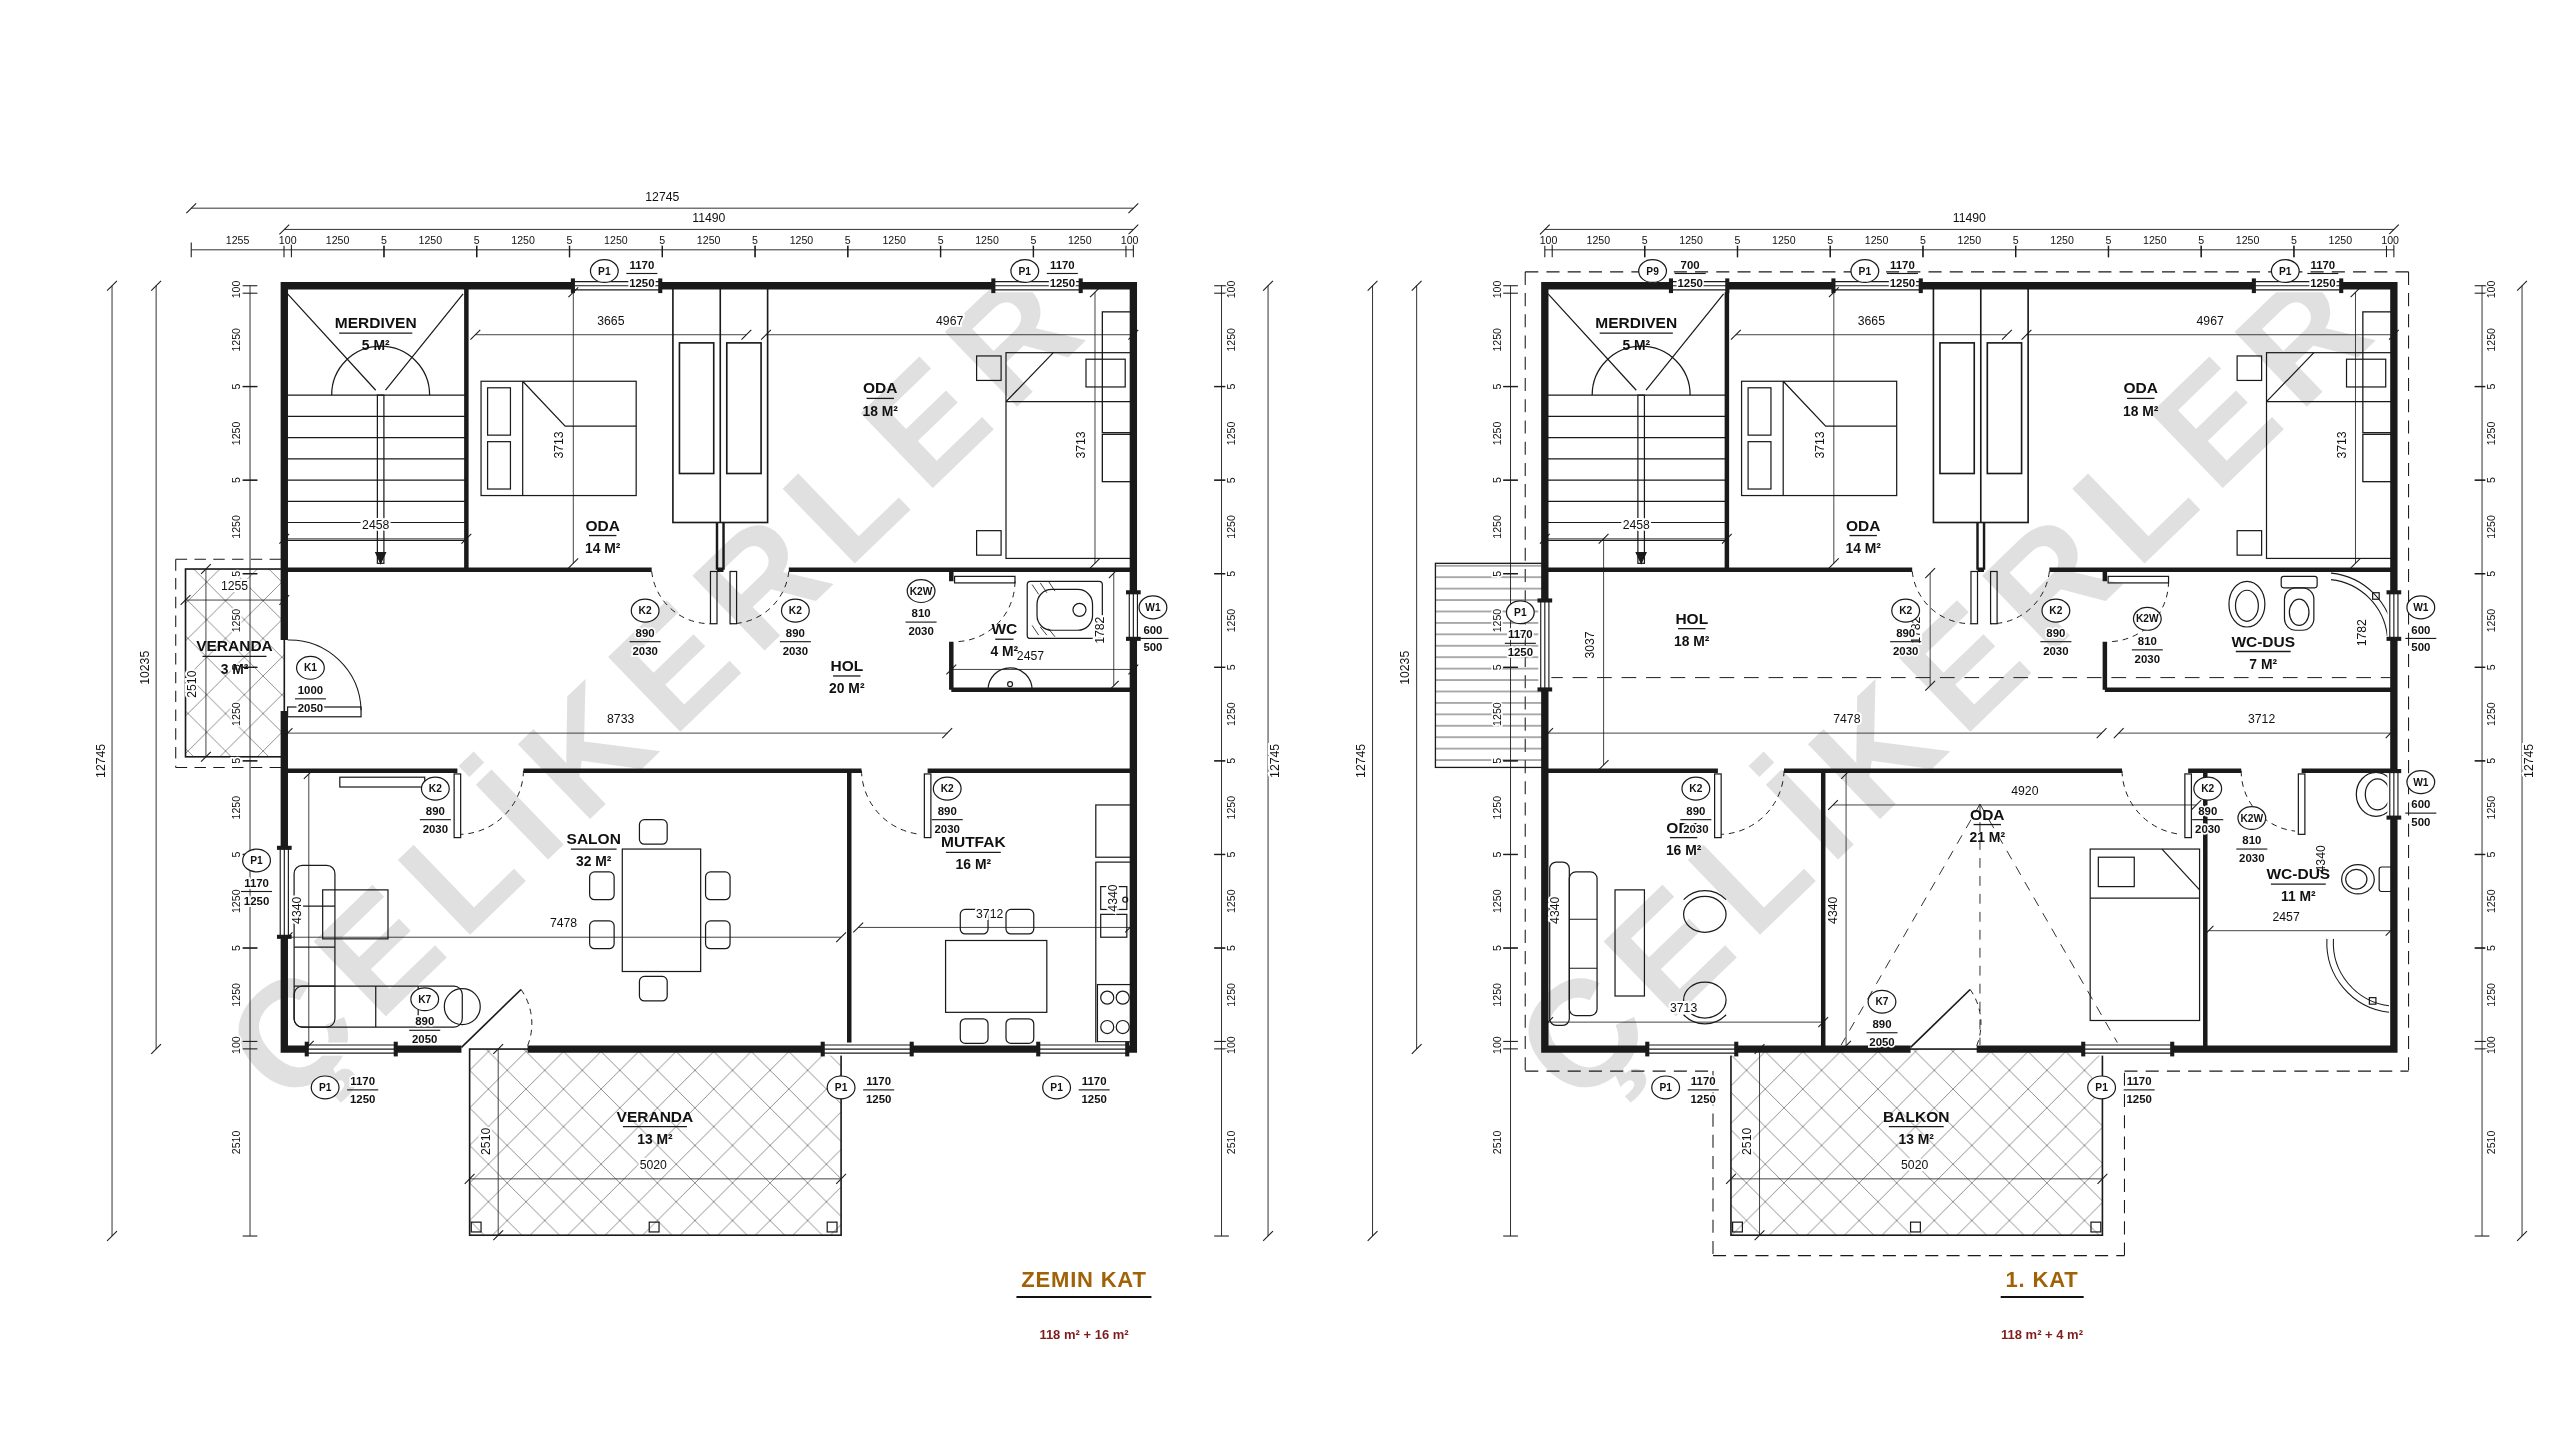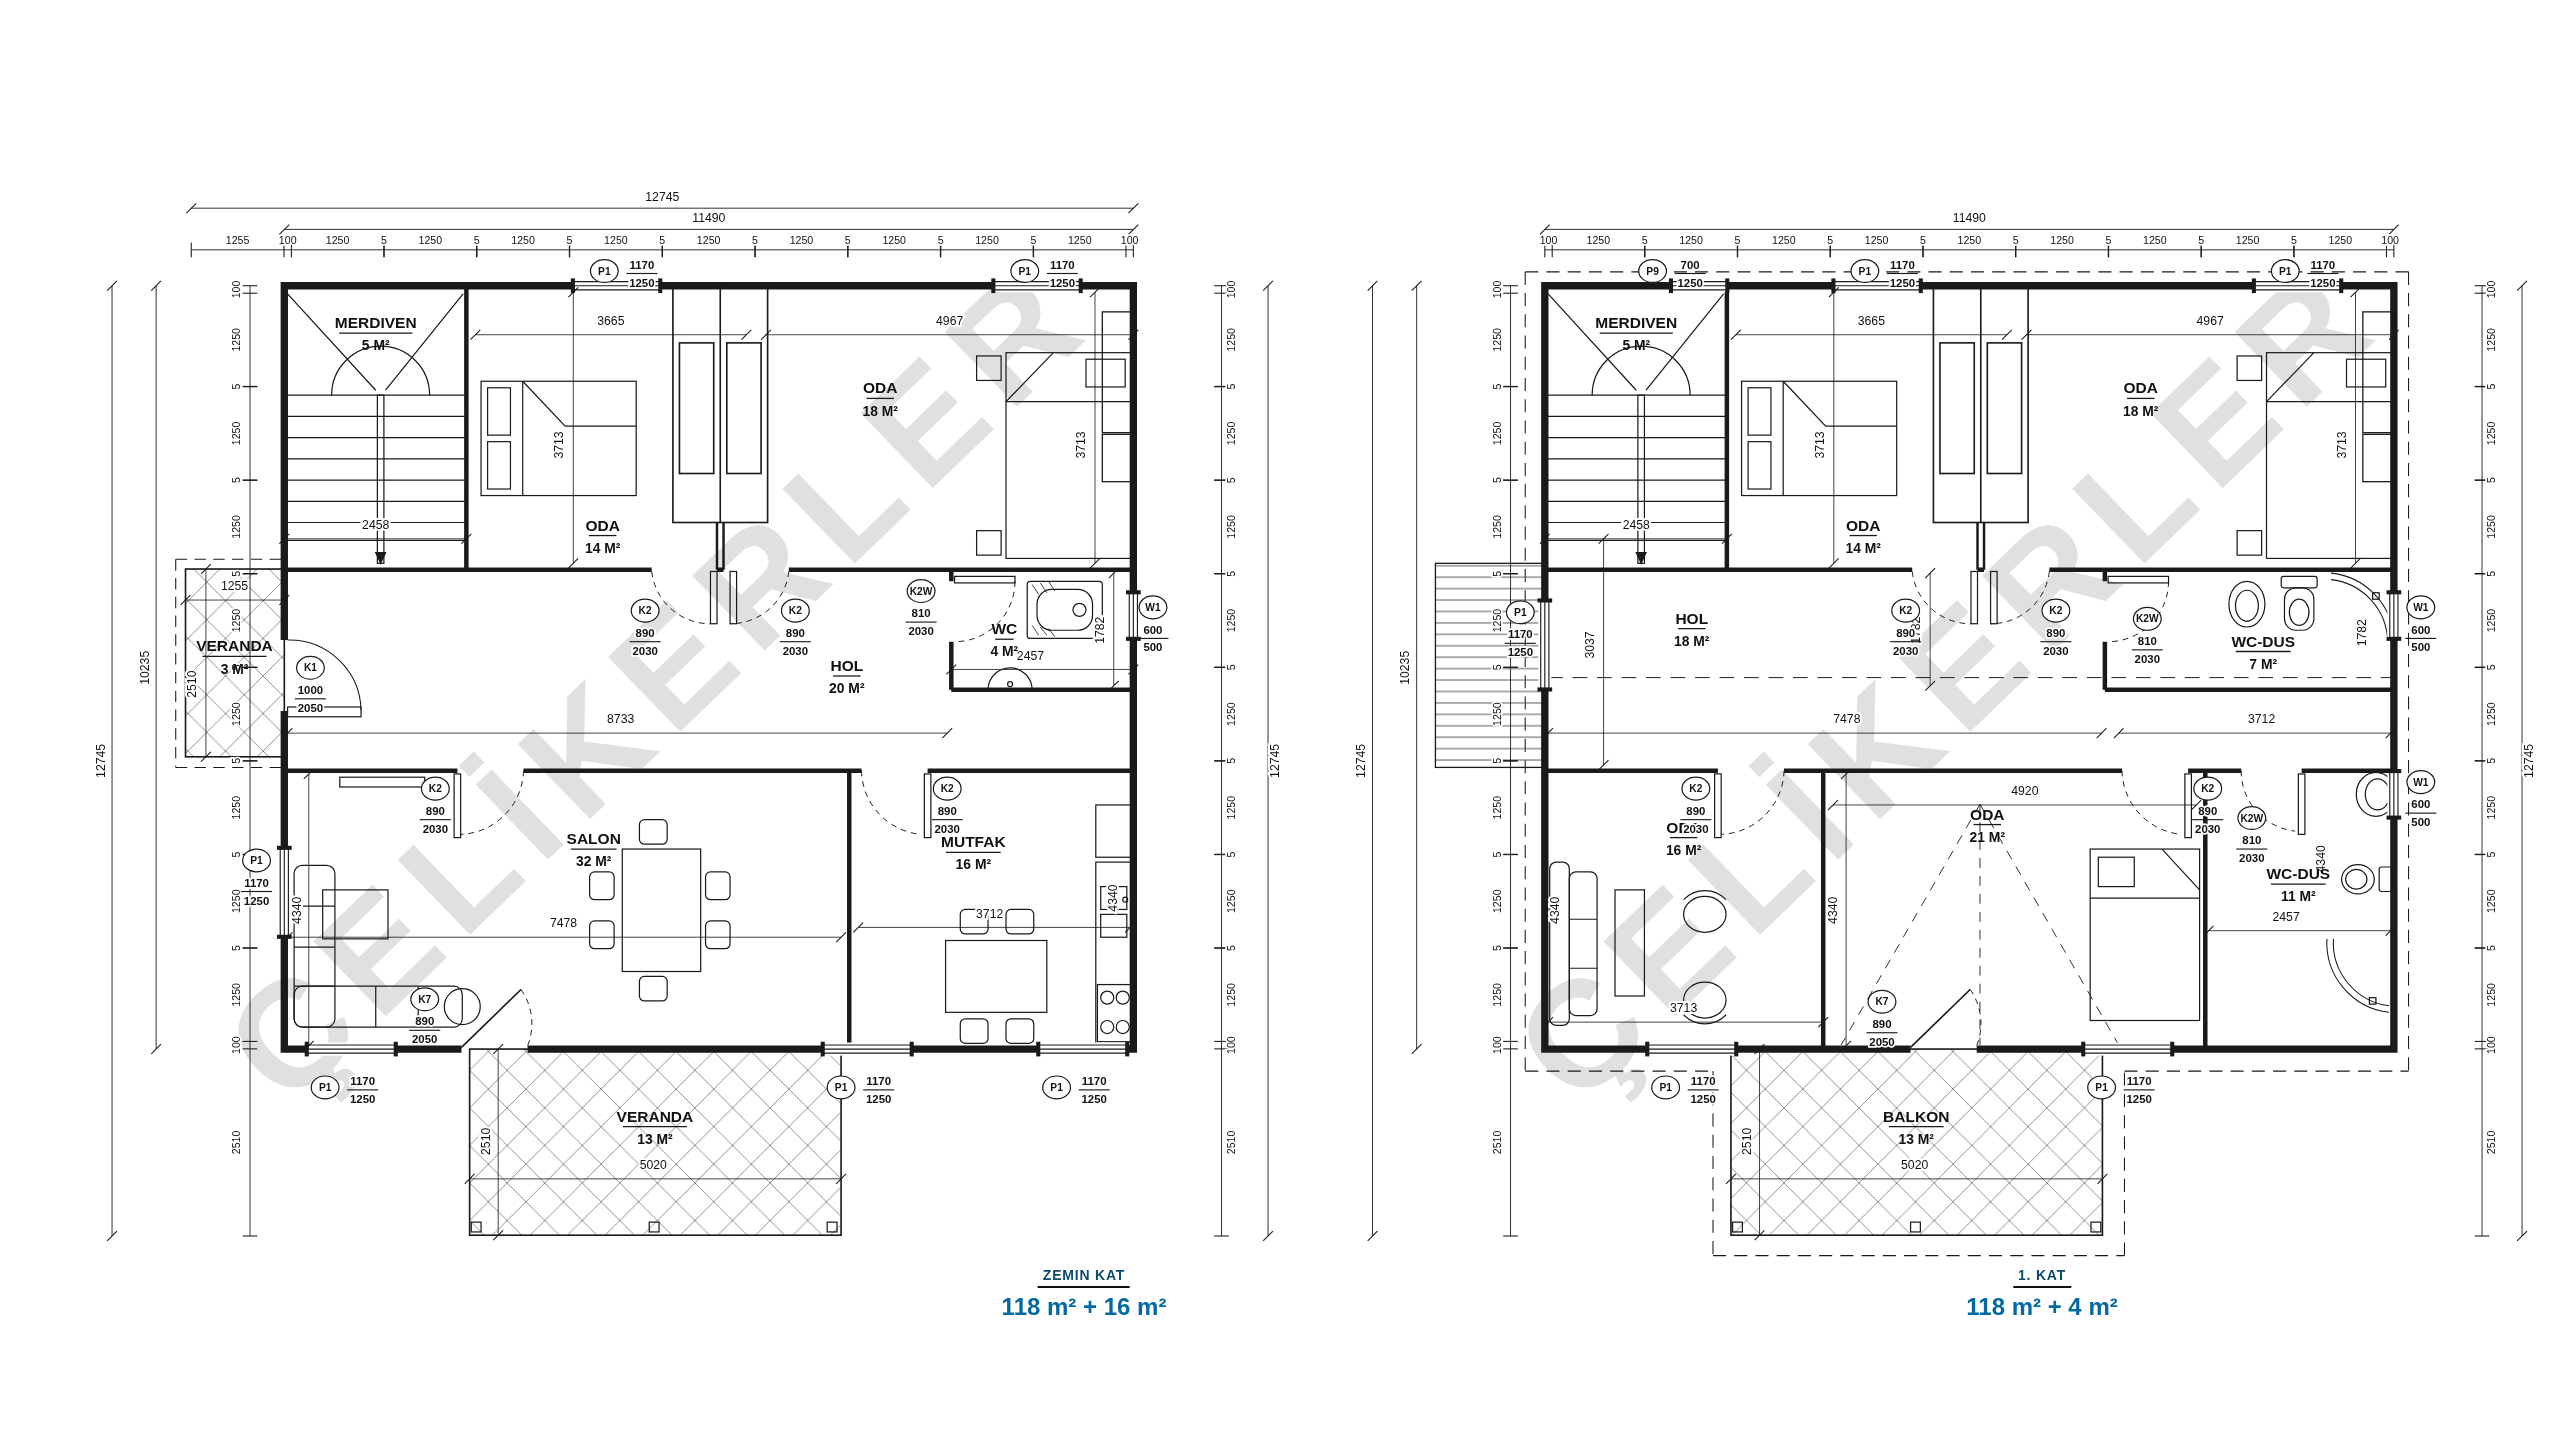--- a/index.html
+++ b/index.html
@@ -8,23 +8,23 @@
   svg{position:absolute;left:0;top:0;}
   svg text{font-family:"Liberation Sans",sans-serif;fill:#111;}
   .dim{font-size:15px;paint-order:stroke;stroke:#fff;stroke-width:5px;}
   .seg{font-size:13px;paint-order:stroke;stroke:#fff;stroke-width:4px;}
   .room{font-size:19px;font-weight:bold;}
   .area{font-size:17px;font-weight:bold;}
   .code{font-size:12.5px;font-weight:bold;}
   .frac{font-size:14px;font-weight:bold;paint-order:stroke;stroke:#fff;stroke-width:4px;}
   .wm{font-size:185px;font-weight:bold;fill:#c7c7c7;opacity:.55;letter-spacing:20px;}
   .title-block{position:absolute;text-align:center;transform:translateX(-50%);}
-  .title-main{font-size:14px;font-weight:bold;color:#0c4a6e;display:inline-block;
+  .title-main{font-size:22px;font-weight:bold;color:#a16207;display:inline-block;
               border-bottom:2.4px solid #111;padding:0 4.9px 3.3px 4.9px;letter-spacing:0.8px;}
-  .title-sub{font-size:24px;font-weight:bold;color:#0369a1;margin-top:5px;}
+  .title-sub{font-size:13px;font-weight:bold;color:#7f1d1d;margin-top:29px;}
 </style>
 </head>
 <body>
 
 <div id="stage">
 
 <svg width="2550" height="1454" viewBox="0 0 3123 1781">
   <defs>
     <pattern id="hatch" width="46" height="46" patternUnits="userSpaceOnUse">
       <path d="M0 46 L46 0 M0 0 L46 46" stroke="#777" stroke-width="1" fill="none"></path>

